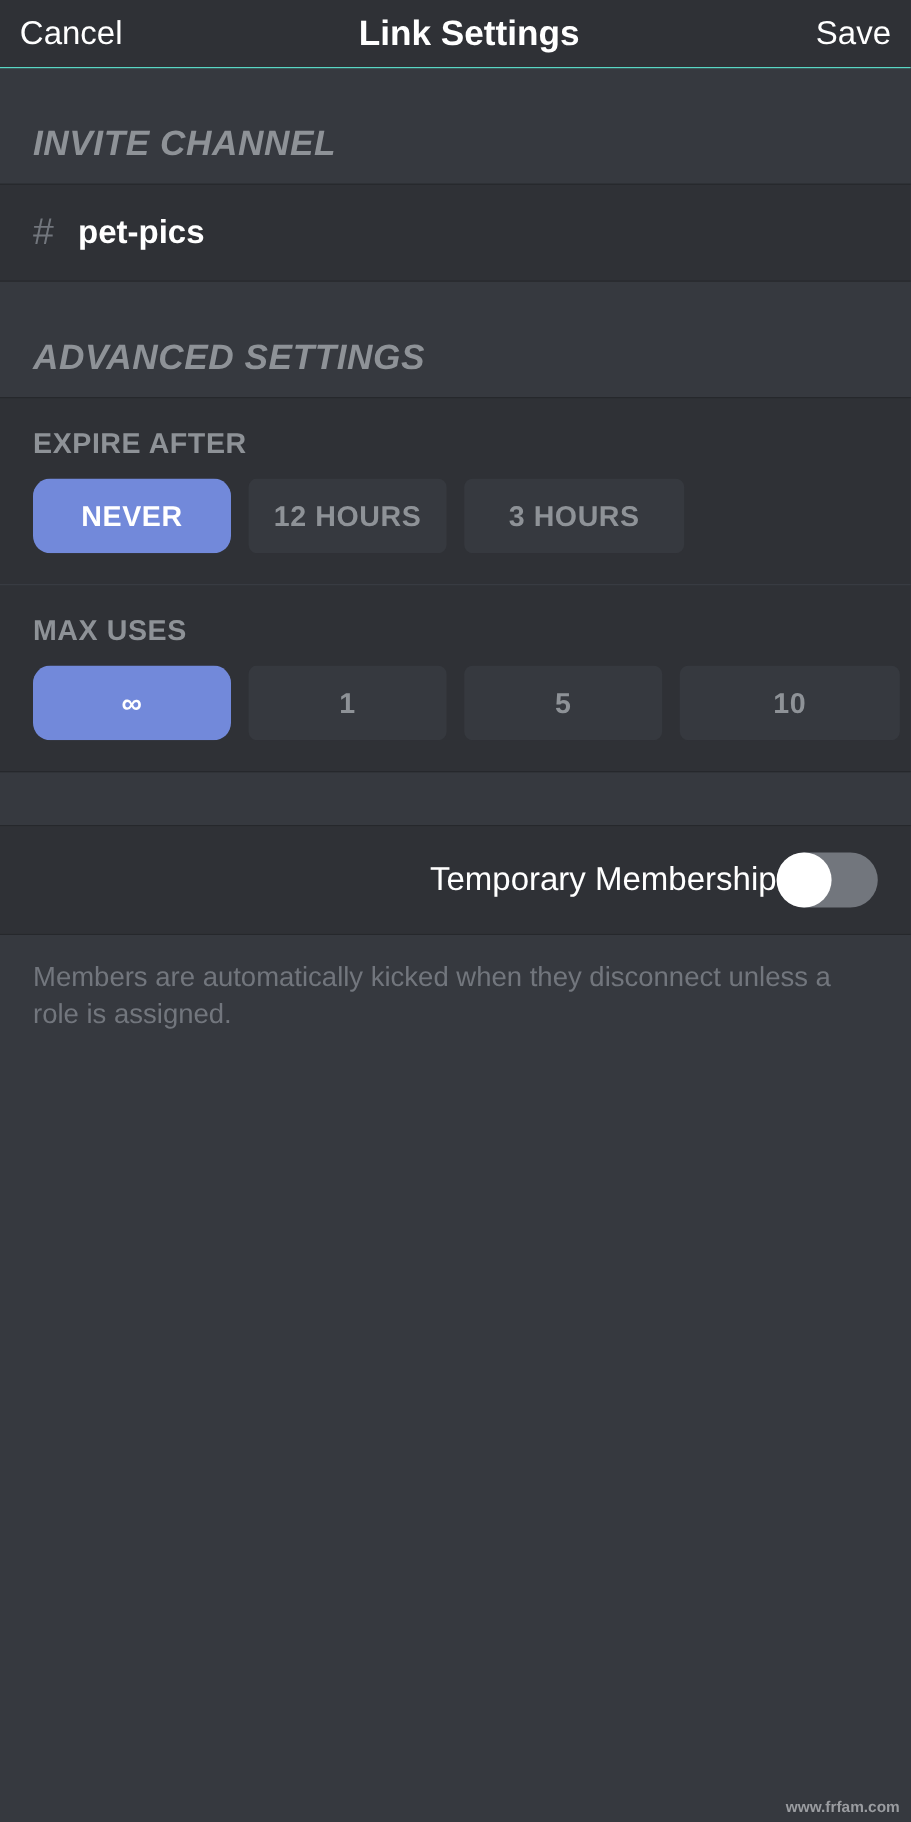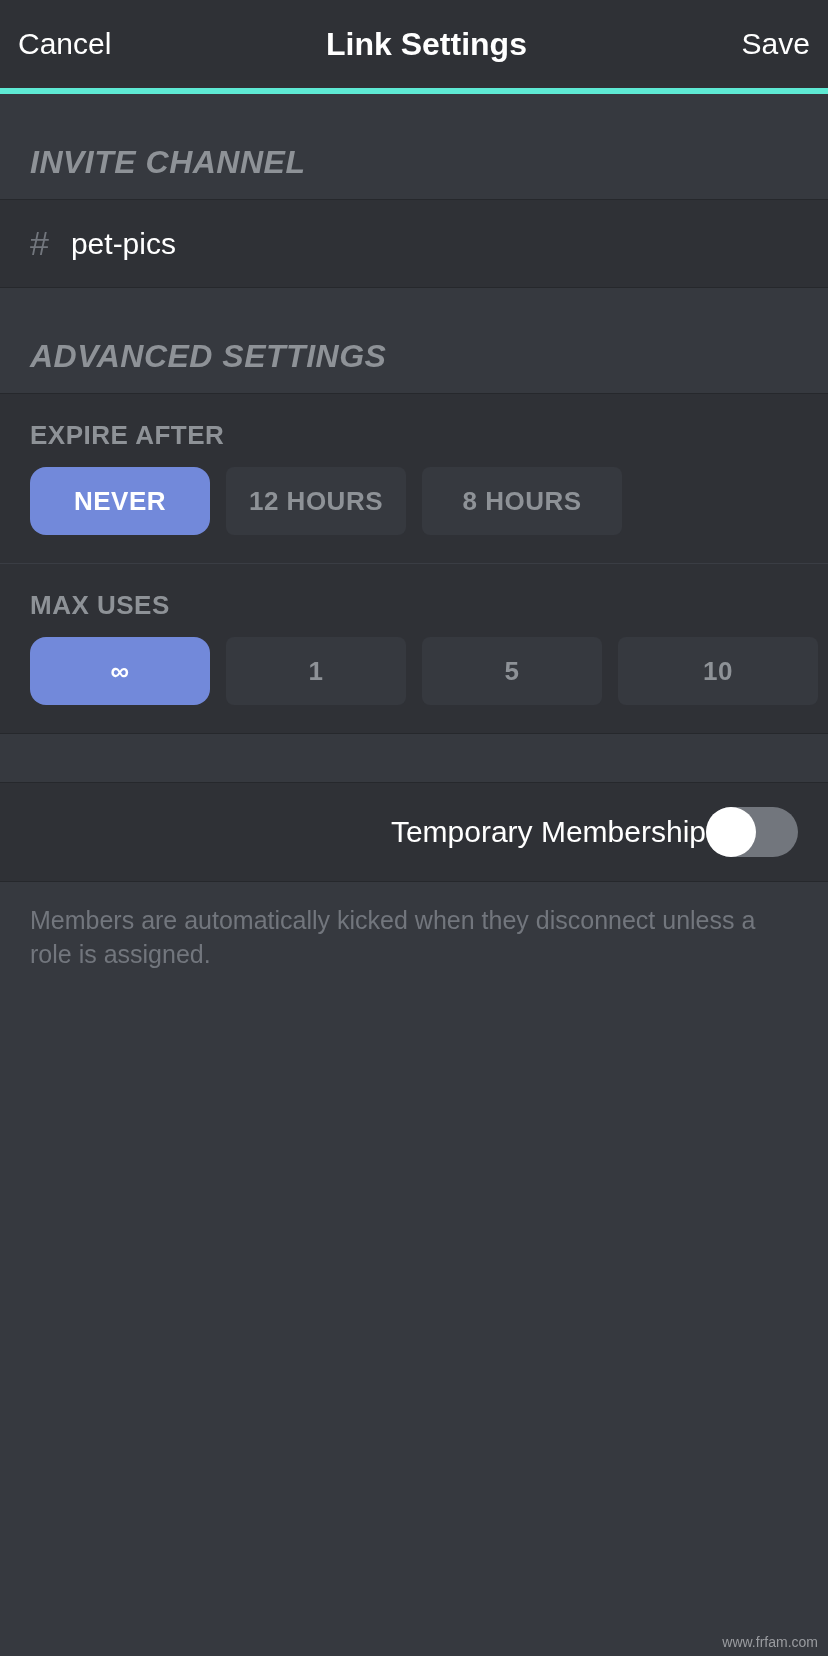--- a/index.html
+++ b/index.html
@@ -5,27 +5,27 @@
   * { box-sizing: border-box; margin: 0; padding: 0; }
   html, body {
     width: 828px;
     height: 1656px;
     background: #36393f;
     font-family: -apple-system, BlinkMacSystemFont, "Segoe UI", Helvetica, Arial, sans-serif;
     color: #dcddde;
     overflow: hidden;
   }
   .header {
-    height: 94px;
+    height: 62px;
     background: #2f3136;
     display: flex;
     align-items: center;
     justify-content: space-between;
     padding: 0 18px;
-    border-bottom: 6px solid #5eead4;
+    border-bottom: 1px solid #5eead4;
   }
   .header-btn {
     color: #ffffff;
     font-size: 30px;
     font-weight: 400;
     background: none;
     border: none;
     cursor: pointer;
   }
   .header-title {
@@ -51,21 +51,21 @@
     border-bottom: 1px solid #26282c;
   }
   .hash-icon {
     color: #72767d;
     font-size: 34px;
     font-weight: 500;
   }
   .channel-name {
     color: #ffffff;
     font-size: 30px;
-    font-weight: 400;
+    font-weight: 700;
     text-align: right;
   }
   .advanced-block {
     background: #2f3136;
     margin-top: 0;
     border-top: 1px solid #26282c;
     border-bottom: 1px solid #26282c;
     padding-bottom: 28px;
   }
   .sub-label {
@@ -148,20 +148,21 @@
     font-size: 25px;
     line-height: 1.35;
   }
   .watermark {
     position: absolute;
     bottom: 6px;
     right: 10px;
     color: #9a9ca0;
     font-size: 14px;
     font-family: Arial, sans-serif;
+    font-weight: bold;
   }
 </style>
 </head>
 <body>
 
 <div class="header">
   <button class="header-btn">Cancel</button>
   <div class="header-title">Link Settings</div>
   <button class="header-btn">Save</button>
 </div>
@@ -172,21 +173,21 @@
   <span class="channel-name">pet-pics</span>
 </div>
 
 <div class="section-header">ADVANCED SETTINGS</div>
 
 <div class="advanced-block">
   <div class="sub-label">EXPIRE AFTER</div>
   <div class="pill-row">
     <button class="pill selected">NEVER</button>
     <button class="pill">12 HOURS</button>
-    <button class="pill last-cut">8 HOURS</button>
+    <button class="pill last-cut">3 HOURS</button>
   </div>
 
   <div class="divider"></div>
 
   <div class="sub-label">MAX USES</div>
   <div class="pill-row">
     <button class="pill selected">∞</button>
     <button class="pill">1</button>
     <button class="pill">5</button>
     <button class="pill last-cut">10</button>

